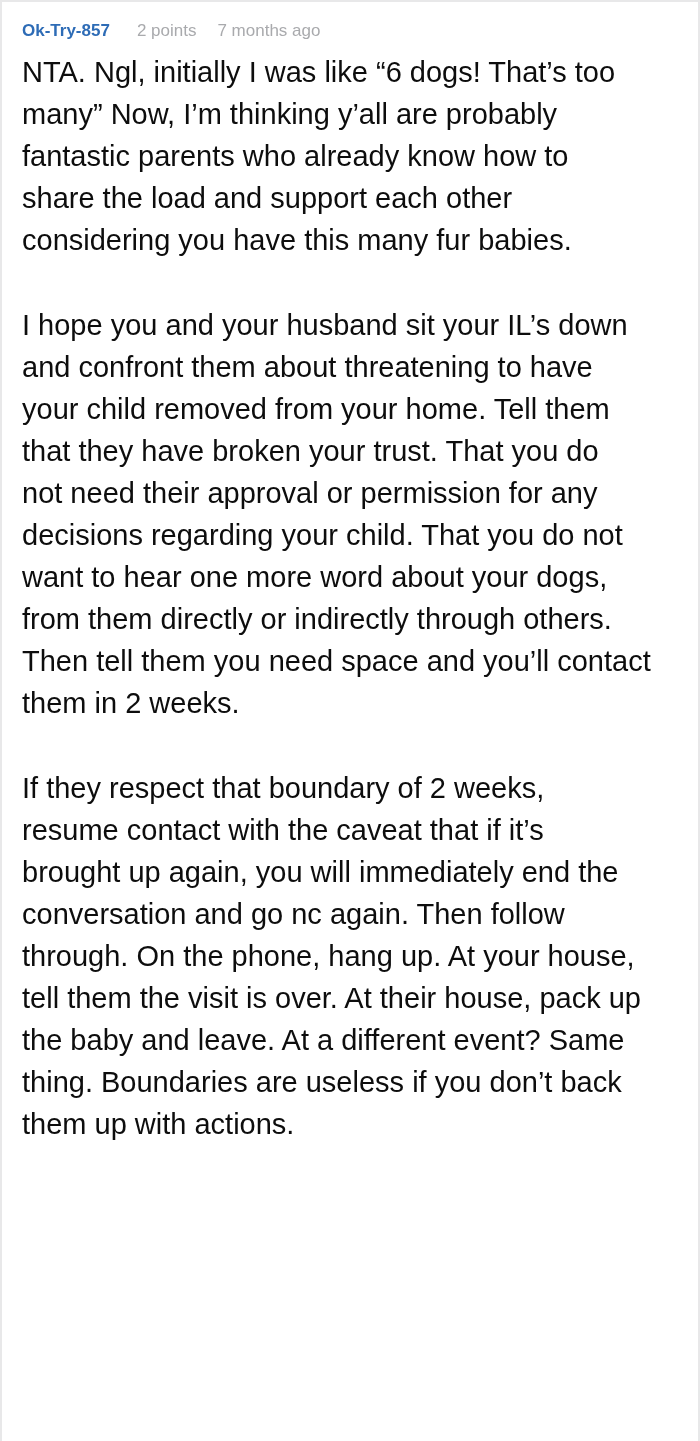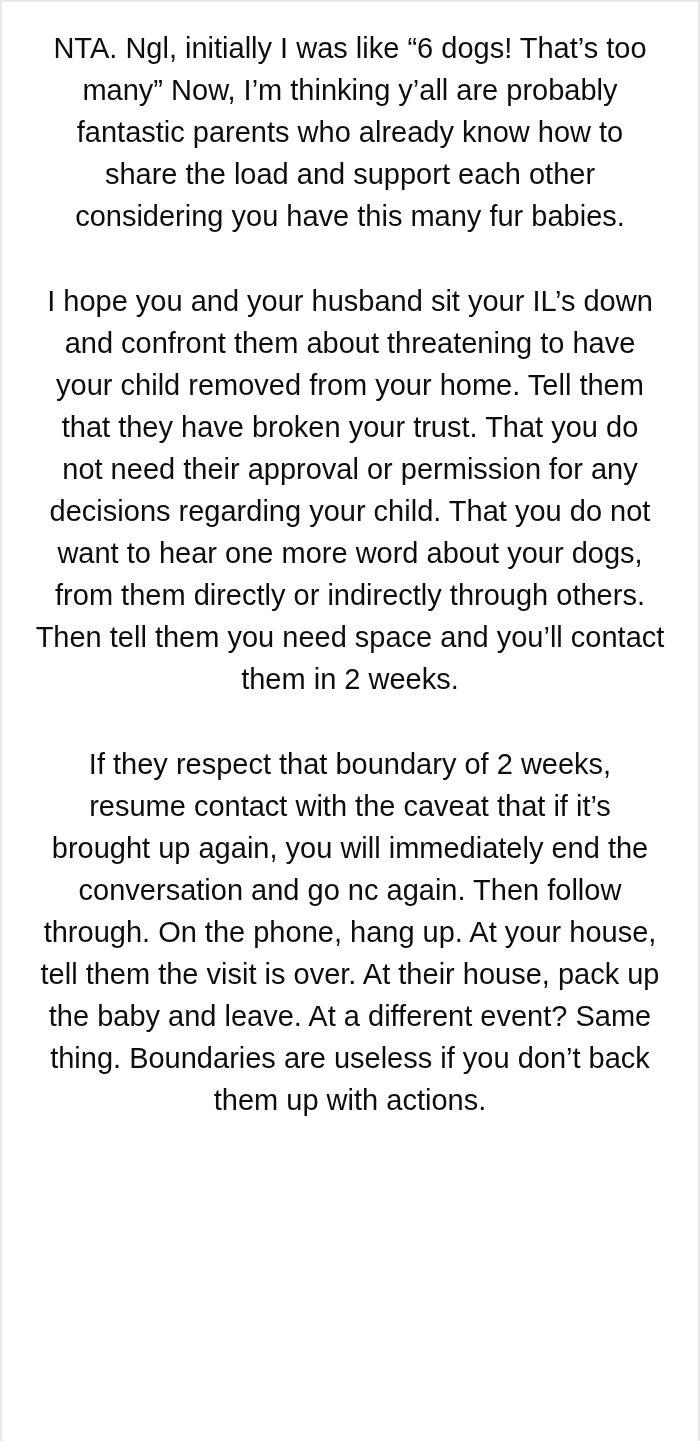--- a/index.html
+++ b/index.html
@@ -37,30 +37,34 @@
   }
   .comment-body {
     margin-top: 8px;
     font-size: 29px;
     line-height: 42px;
     letter-spacing: 0px;
   }
   .comment-paragraph {
     margin: 0 0 43px 0;
     white-space: pre-line;
-    text-align: center;
   }
   .comment-paragraph:last-child {
     margin-bottom: 0;
   }
 </style>
 </head>
 <body>
 
 <div class="comment-card">
+  <div class="comment-header">
+    <span class="comment-author" style="color: rgb(46, 108, 182);">Ok-Try-857</span>
+    <span class="comment-meta" style="color: rgb(169, 170, 173);">2 points</span>
+    <span class="comment-meta" style="color: rgb(169, 170, 173);">7 months ago</span>
+  </div>
   <div class="comment-body" style="color: rgb(13, 13, 13);">
     <p class="comment-paragraph">NTA. Ngl, initially I was like “6 dogs! That’s too
 many” Now, I’m thinking y’all are probably
 fantastic parents who already know how to
 share the load and support each other
 considering you have this many fur babies.</p>
     <p class="comment-paragraph">I hope you and your husband sit your IL’s down
 and confront them about threatening to have
 your child removed from your home. Tell them
 that they have broken your trust. That you do

